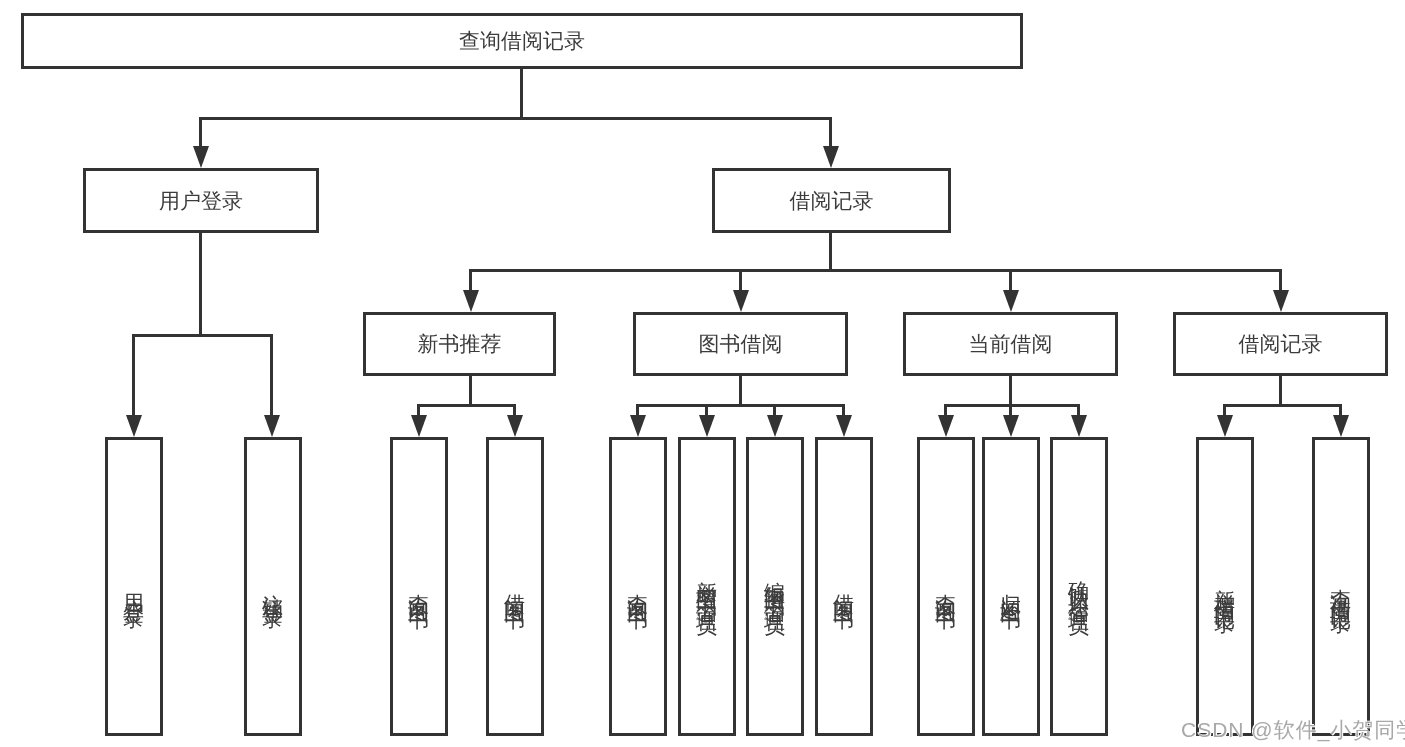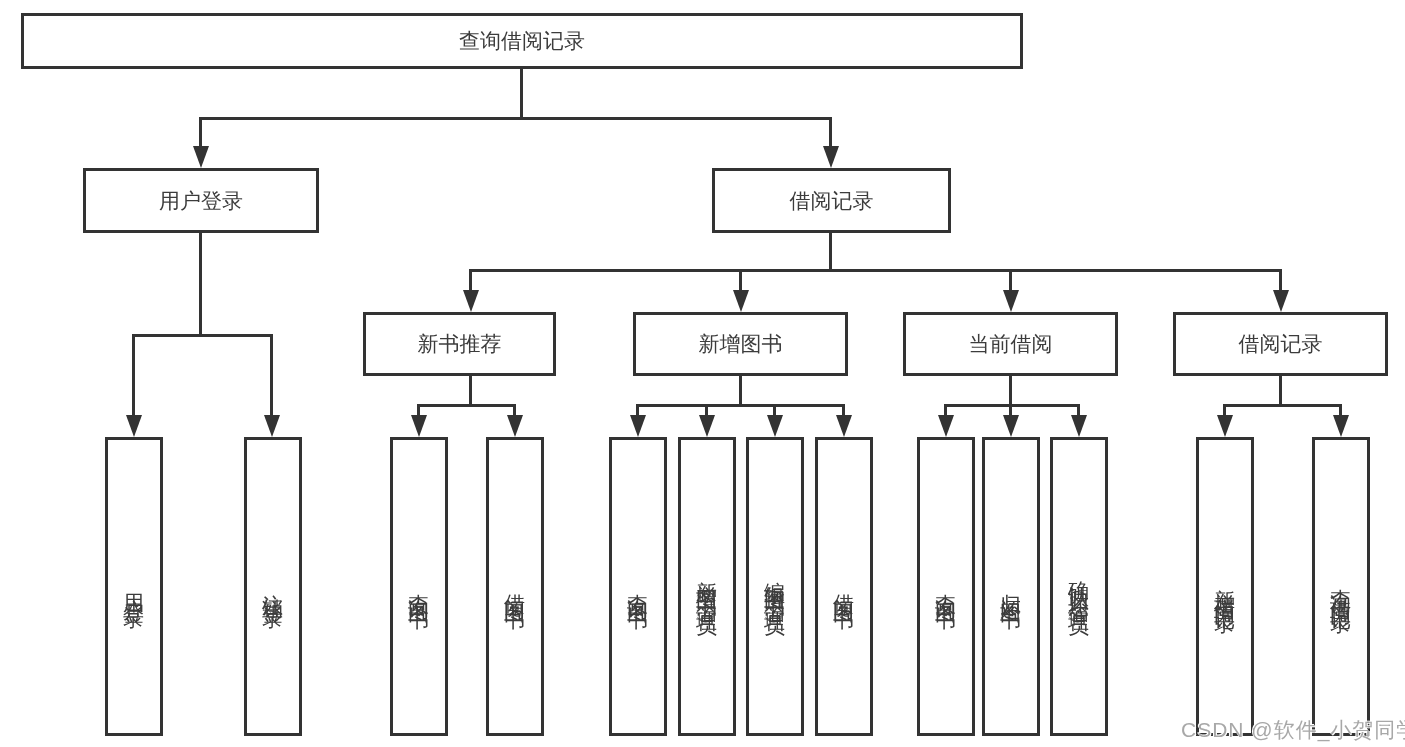--- a/index.html
+++ b/index.html
@@ -61,21 +61,21 @@
 <div class="stage">
 
   <div class="box" style="left:21px;top:13px;width:1002px;height:56px">查询借阅记录</div>
 
   <div class="box" style="left:83px;top:168px;width:236px;height:65px">用户登录</div>
 
   <div class="box" style="left:712px;top:168px;width:239px;height:65px">借阅记录</div>
 
   <div class="box" style="left:363px;top:312px;width:193px;height:64px">新书推荐</div>
 
-  <div class="box" style="left:633px;top:312px;width:215px;height:64px">新增图书</div>
+  <div class="box" style="left:633px;top:312px;width:215px;height:64px">图书借阅</div>
 
   <div class="box" style="left:903px;top:312px;width:215px;height:64px">当前借阅</div>
 
   <div class="box" style="left:1173px;top:312px;width:215px;height:64px">借阅记录</div>
 
   <div class="box vbox" style="left:105px">用户登录</div>
   <div class="box vbox" style="left:244px">注销登录</div>
 
   <div class="box vbox" style="left:390px">查询图书</div>
   <div class="box vbox" style="left:486px">借阅图书</div>

